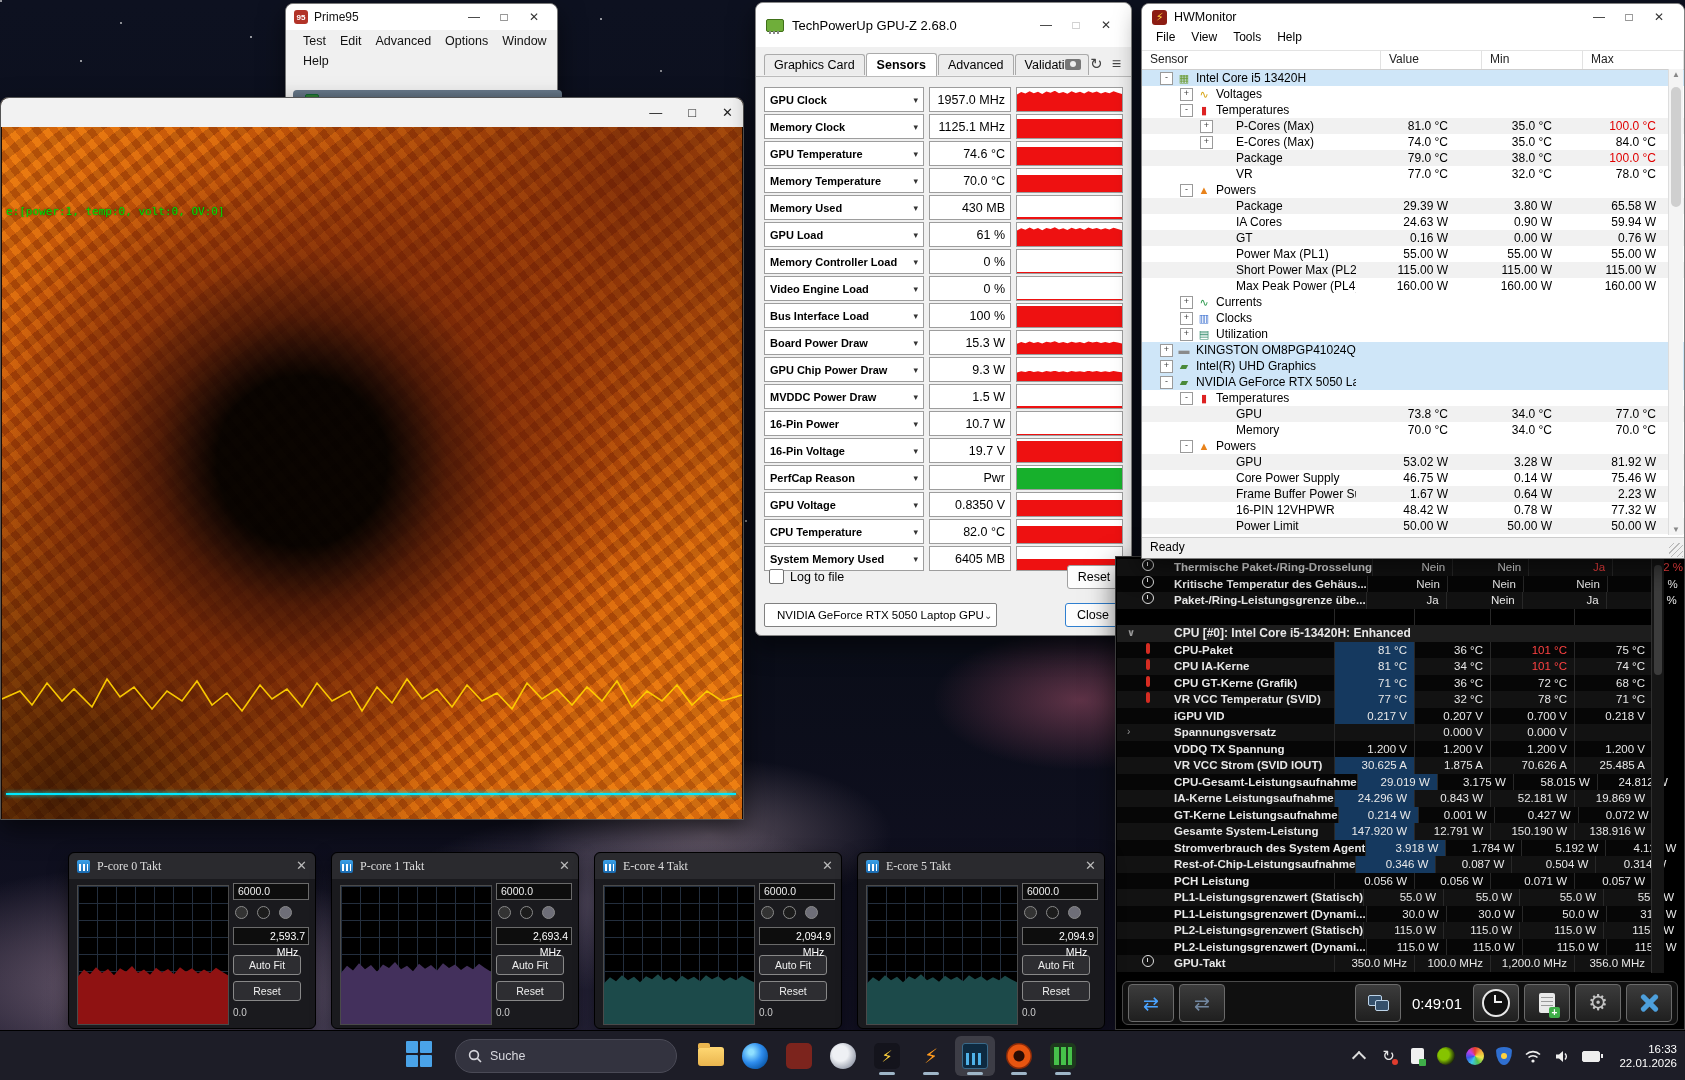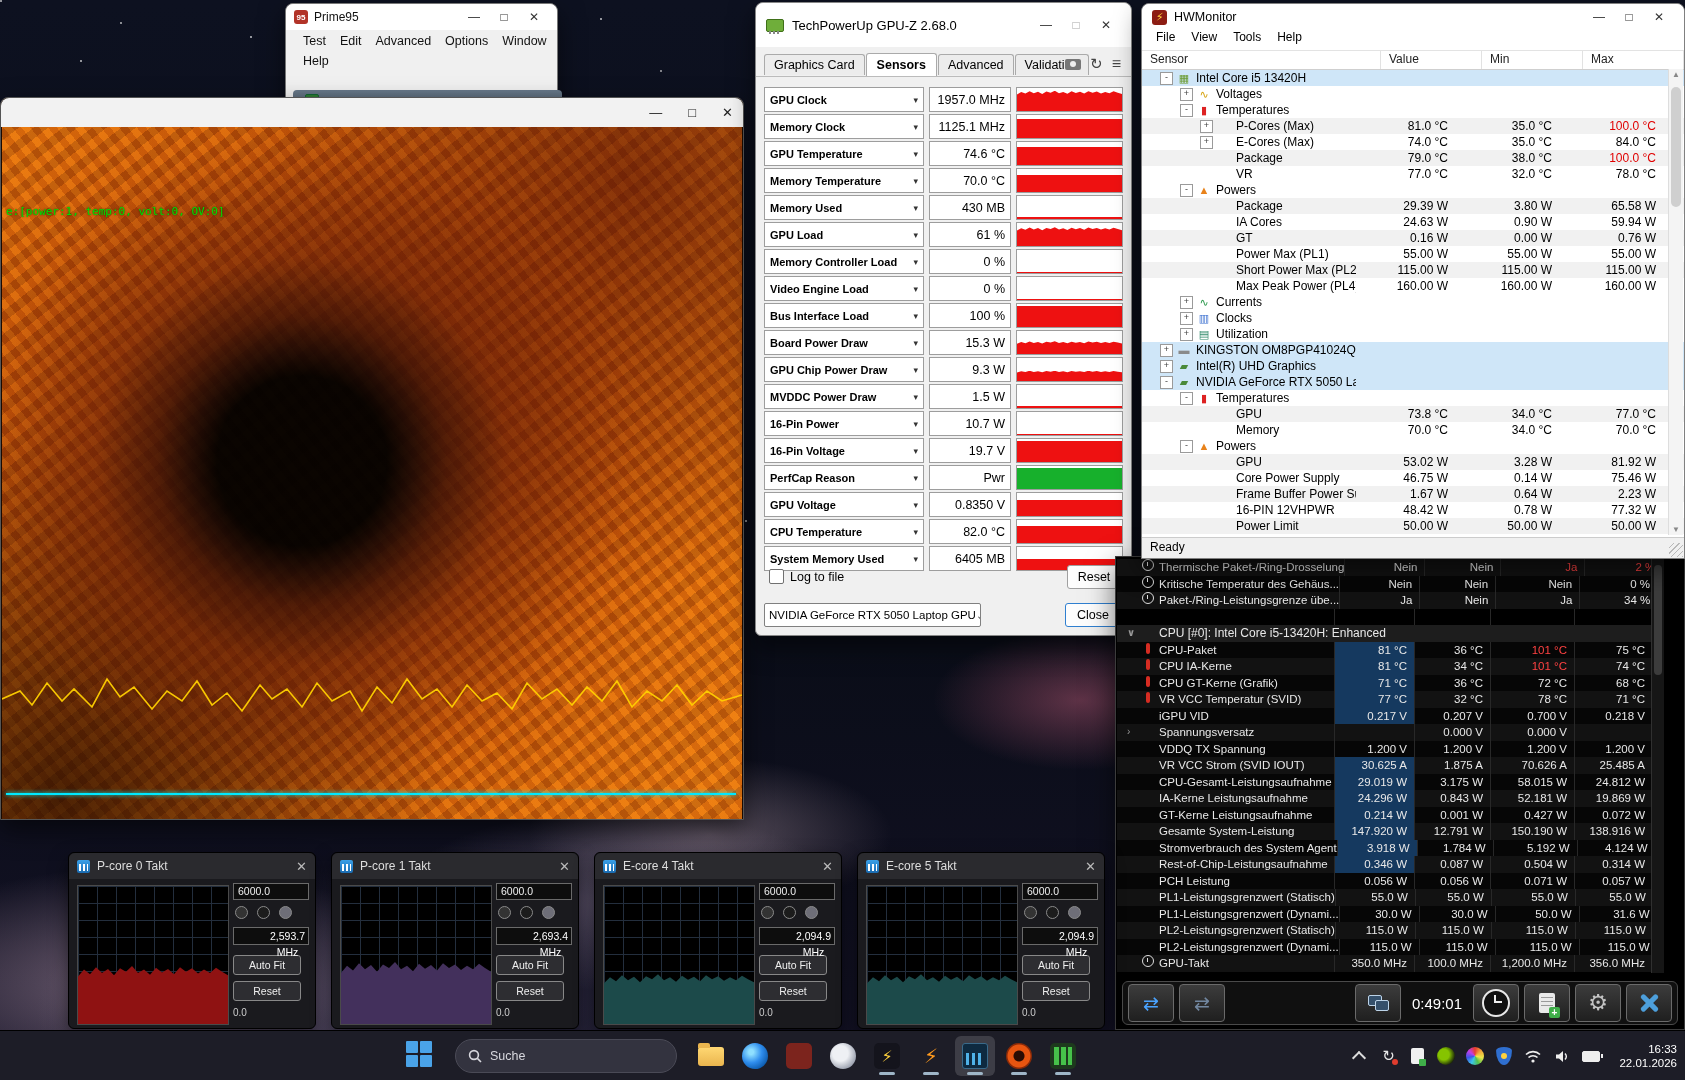--- a/index.html
+++ b/index.html
@@ -68,21 +68,21 @@
     background-image:linear-gradient(to top, rgba(255,90,90,.65) 0 1px, transparent 1px);}
   .gz-fill{position:absolute;left:0;bottom:0;width:100%;}
   .jag{clip-path:polygon(0 18%,4% 6%,8% 14%,12% 2%,16% 12%,20% 5%,24% 16%,28% 4%,32% 10%,36% 0%,40% 12%,44% 6%,48% 15%,52% 3%,56% 11%,60% 5%,64% 14%,68% 2%,72% 10%,76% 4%,80% 13%,84% 6%,88% 12%,92% 3%,96% 10%,100% 16%,100% 100%,0 100%);}
   .gz-foot{position:absolute;left:0;right:0;bottom:0;height:72px;}
   .gz-check{position:absolute;left:13px;top:6px;display:flex;align-items:center;gap:6px;font-size:12.5px;}
   .cb{width:13px;height:13px;background:#fff;border:1px solid #707070;border-radius:2px;}
   .btn{background:#fdfdfd;border:1px solid #a0a0a0;border-radius:3px;font-size:12.5px;display:flex;align-items:center;justify-content:center;}
   .gz-reset{position:absolute;right:10px;top:2px;width:52px;height:22px;}
   .gz-close{position:absolute;right:10px;bottom:8px;width:54px;height:22px;border:1px solid #2f7fd0;}
   .gz-dd{position:absolute;left:8px;bottom:8px;width:207px;height:22px;background:#fff;border:1px solid #808080;border-radius:2px;
-    display:flex;align-items:center;font-size:11.5px;padding:0 4px;white-space:nowrap;overflow:hidden;}
+    display:flex;align-items:center;font-size:11.5px;padding:0 12px;white-space:nowrap;overflow:hidden;}
   .gz-dd i{font-style:normal;margin-left:auto;color:#444;font-size:10px;}
   
   .hwm{left:1141px;top:3px;width:542px;height:554px;background:#fff;border:1px solid #808080;border-radius:8px 8px 0 0;color:#000;}
   .hwm .tb{height:26px;background:#fff;border-radius:8px 8px 0 0;display:flex;align-items:center;padding:0 10px;}
   .hwm-ic{width:15px;height:15px;background:#8c1c13;border-radius:3px;color:#ffd23e;font-size:11px;display:flex;align-items:center;justify-content:center;}
   .hwm .tt{font-size:12.5px;margin-left:7px;flex:1;}
   .hwm-menu{display:flex;height:20px;align-items:flex-start;padding:0 6px;border-bottom:1px solid #e3e3e3;}
   .hwm-menu span{font-size:12px;padding:0 8px;}
   .hwm-head{display:flex;height:18px;border-bottom:1px solid #cfcfcf;font-size:12px;color:#222;}
   .hwm-head span{padding:1px 0 0 8px;border-right:1px solid #e2e2e2;}
@@ -115,21 +115,21 @@
   .hwi-row.hdr{background:#1d1d1d;font-weight:bold;font-size:12px;}
   .hwi-row.blank{background:#000;}
   .hwi-lab{flex:1;display:flex;align-items:center;white-space:nowrap;overflow:visible;padding-left:10px;}
   .chev{width:13px;color:#999;font-size:10px;flex:none;}
   .sic{width:16px;flex:none;text-align:center;font-size:11px;}
   .sic.bolt{color:#f2c410;}
   .sic.cpu{color:#7f9ab8;}
   .sic.clkw{position:relative;} .sic.clkw i{display:inline-block;width:10px;height:10px;border:1.4px solid #ddd;border-radius:50%;position:relative;}
   .sic.clkw i::after{content:"";position:absolute;left:4px;top:1.5px;width:1.4px;height:4px;background:#ddd;}
   .sic.therm i{display:inline-block;width:4px;height:11px;background:#d62c22;border-radius:2px;}
-  .hwi-lab b{font-weight:normal;margin-left:3px;}
+  .hwi-lab b{font-weight:bold;margin-left:18px;}
   .hcell{flex:none;text-align:right;padding-right:7px;border-left:1px solid #282828;box-sizing:border-box;height:16.5px;}
   .c1{width:80px;} .c2{width:76px;} .c3{width:84px;} .c4{width:78px;}
   .hcell.hl{background:#15395f;}
   .hcell.red{color:#ff4242;}
   .hdr .hcell{border-left:none;}
   .hwi-scroll{position:absolute;right:20px;top:2px;width:12px;height:414px;background:#161616;border-left:1px solid #303030;}
   .hwi-scroll i{position:absolute;left:2px;top:6px;width:8px;height:110px;background:#3c3c3c;border-radius:4px;}
   .hwi-bar{position:absolute;left:6px;top:424px;width:556px;height:44px;border:1px solid #4a4a4a;border-radius:6px;
     background:#101010;display:flex;align-items:center;padding:0 5px;gap:5px;box-sizing:border-box;}
   .tbtn{width:44px;height:36px;border:1px solid #6a6a6a;border-radius:4px;background:linear-gradient(#3c3c3c,#1f1f1f);
@@ -149,21 +149,21 @@
     background:repeating-linear-gradient(#9a9a9a 0 1.5px,transparent 1.5px 4px);}
   .page::after{content:"+";position:absolute;right:-5px;bottom:-5px;width:11px;height:11px;background:#3fae49;border-radius:2px;
     color:#fff;font-size:10px;line-height:11px;text-align:center;font-weight:bold;}
   .gear{color:#c4c4c4;font-size:22px;}
   .xic{position:relative;width:20px;height:20px;}
   .xic::before,.xic::after{content:"";position:absolute;left:8px;top:-1px;width:5px;height:22px;background:#4d9fdb;border-radius:2px;}
   .xic::before{transform:rotate(45deg);} .xic::after{transform:rotate(-45deg);}
   
   .gwin{position:absolute;top:852px;width:246px;height:175px;background:#1a1a1e;border:1px solid #000;border-radius:6px;
     box-shadow:0 8px 18px rgba(0,0,0,.5);}
-  .gwin .tb{height:26px;background:#2a2a2e;border-radius:6px 6px 0 0;display:flex;align-items:center;padding:0 8px;}
+  .gwin .tb{height:26px;background:#2a2a2e;border-radius:6px 6px 0 0;display:flex;align-items:center;padding:0 8px;font-family:Liberation Serif, serif;}
   .gw-ic{width:13px;height:13px;border-radius:2px;background:linear-gradient(#3aa0e8,#1a6bb0);position:relative;}
   .gw-ic::after{content:"";position:absolute;left:2px;bottom:2px;width:9px;height:7px;
     background:repeating-linear-gradient(90deg,#fff 0 2px,transparent 2px 4px);}
   .gwin .tt{color:#ddd;font-size:12px;margin-left:7px;flex:1;}
   .gwin .xx{color:#bbb;font-size:13px;}
   .garea{position:absolute;left:8px;top:32px;width:150px;height:138px;background:#000;border:1px solid #4a4a4a;overflow:hidden;
     background-image:repeating-linear-gradient(to right,#232e3d 0 1px,transparent 1px 19px),
                      repeating-linear-gradient(to bottom,#232e3d 0 1px,transparent 1px 17px);}
   .gfill{position:absolute;left:0;bottom:0;width:100%;}
   .gpanel{position:absolute;left:164px;top:30px;width:76px;}

